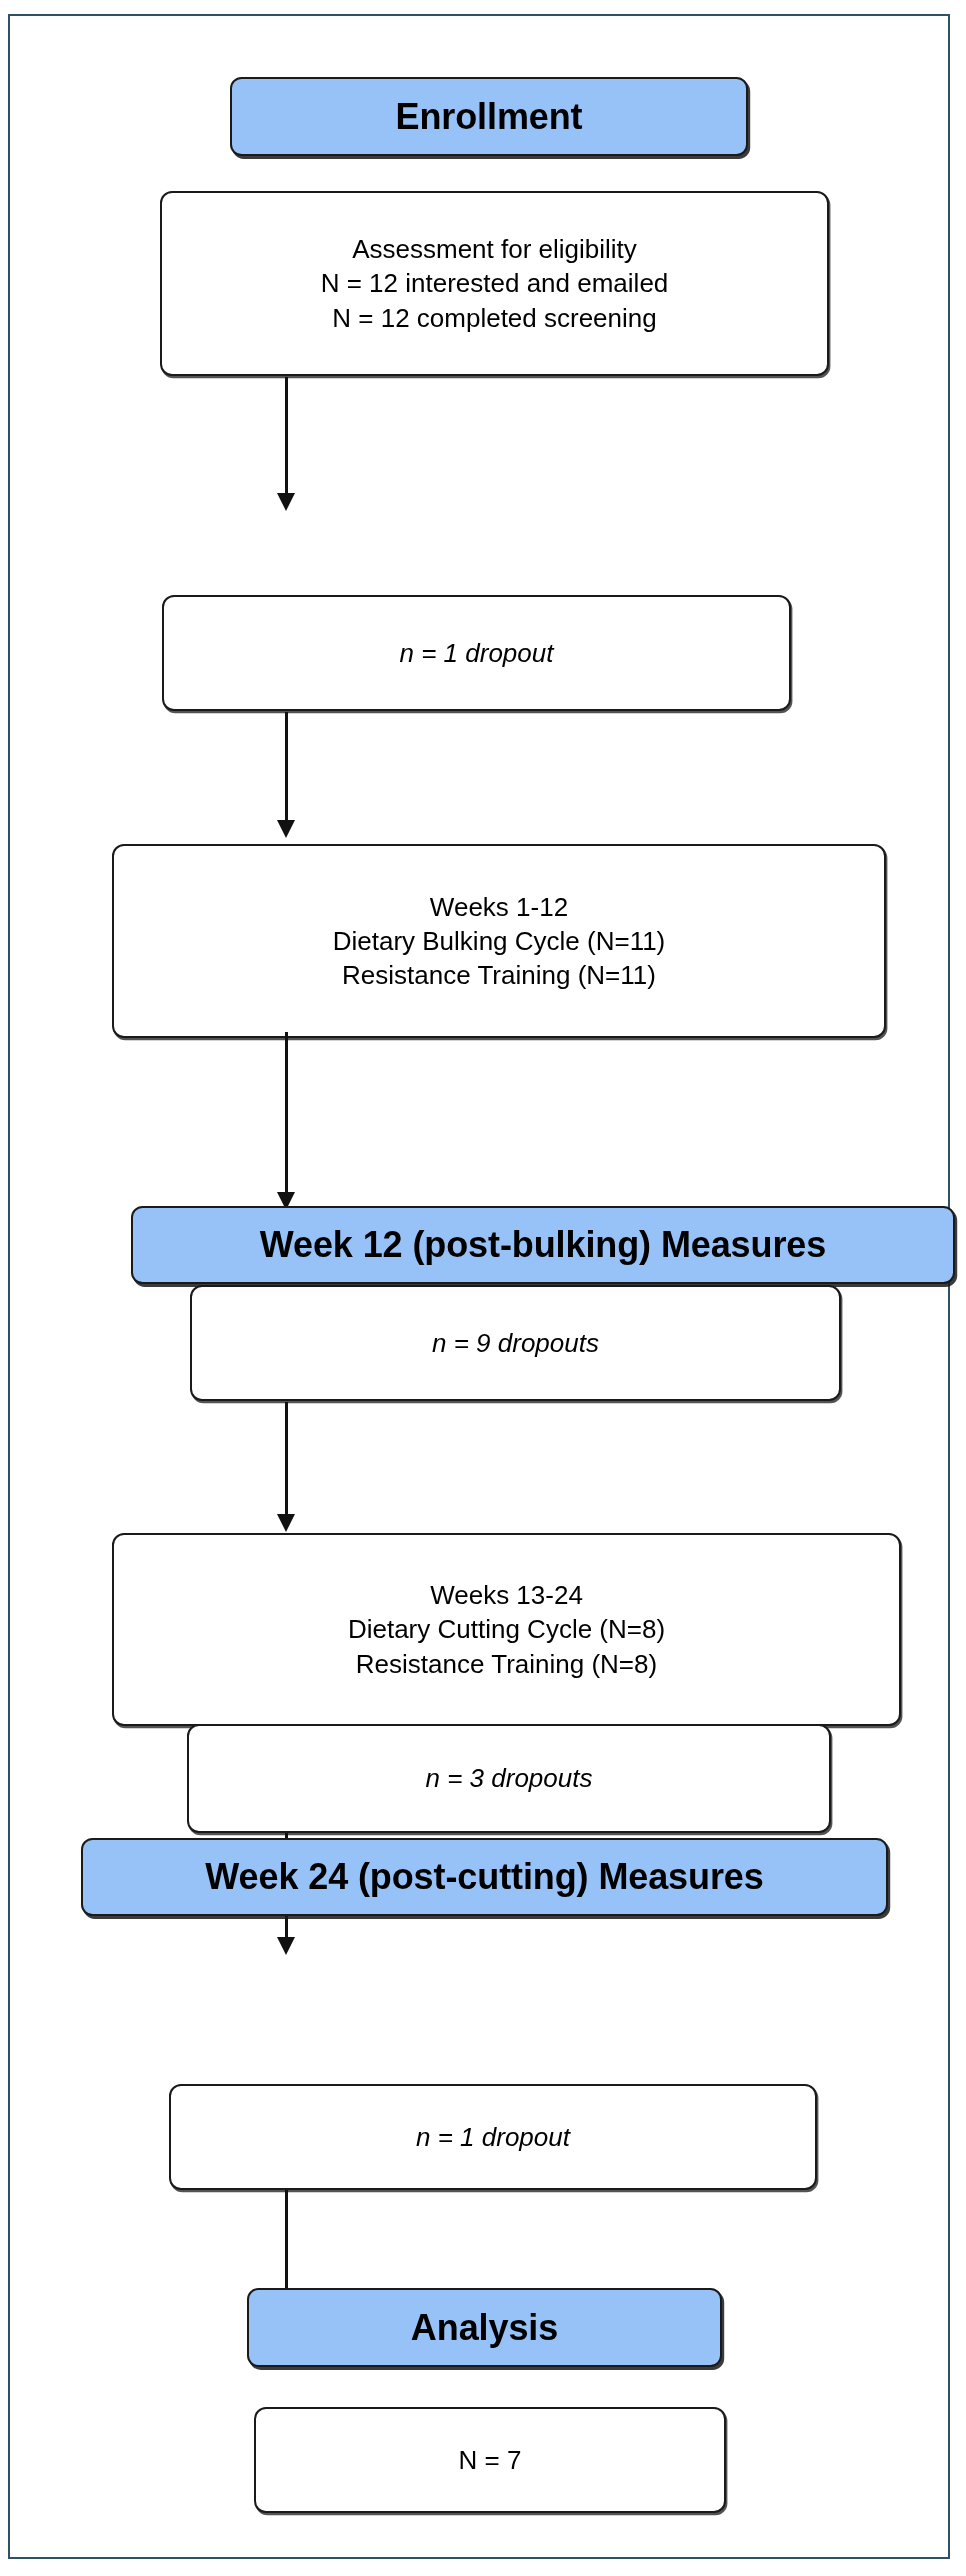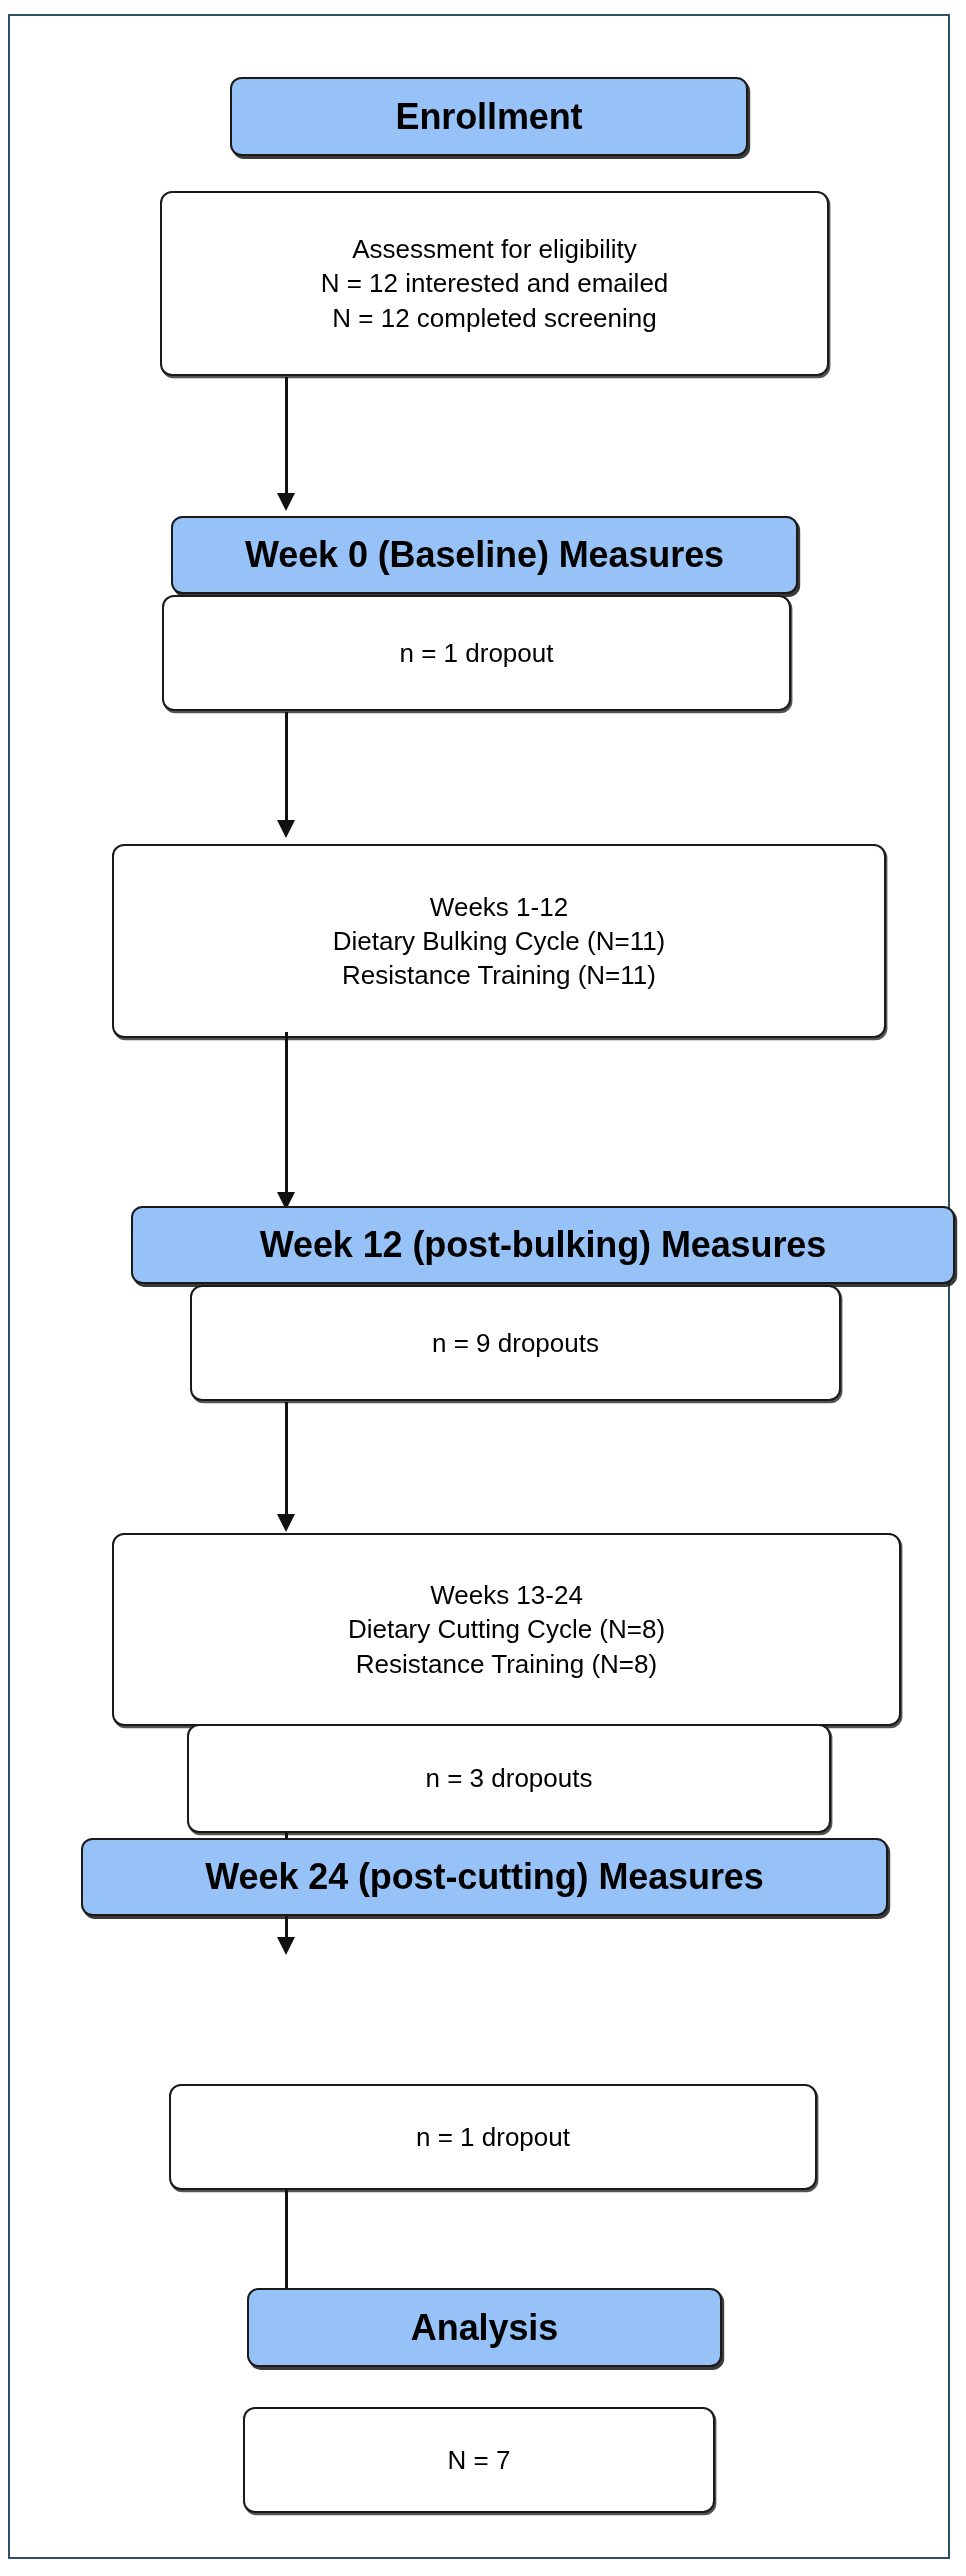--- a/index.html
+++ b/index.html
@@ -57,21 +57,21 @@
   
   .node.white {
     background: #ffffff;
     border: 2.2px solid #1a1a1a;
     border-radius: 12px;
     font-weight: normal;
     font-size: 26px;
     line-height: 1.32;
     box-shadow: 1.4px 2.2px 0 rgba(25,25,25,0.75);
   }
-  .ital { }
+  .ital { font-style: italic; }
 
   
   .arrow {
     position: absolute;
   }
   .arrow .shaft {
     position: absolute;
     left: 0;
     top: 0;
     width: 2.9px;
@@ -101,23 +101,20 @@
     <span class="txt">Assessment for eligibility
 N = 12 interested and emailed
 N = 12 completed screening</span>
   </div>
 
   <div class="arrow" style="left:285px; top:377px; height:135px;">
     <div class="shaft" style="height:116px;"></div>
     <div class="head" style="top:116px;"></div>
   </div>
 
-  <div class="node blue" style="left:171px; top:516px; width:627px; height:78px;">
-    <span class="txt">Week 0 (Baseline) Measures</span>
-  </div>
 
   <div class="node white" style="left:162px; top:595px; width:629px; height:116px;">
     <span class="txt ital">n = 1 dropout</span>
   </div>
 
   <div class="arrow" style="left:285px; top:712px; height:127px;">
     <div class="shaft" style="height:108px;"></div>
     <div class="head" style="top:108px;"></div>
   </div>
 
@@ -170,17 +167,17 @@
 
   <div class="arrow" style="left:285px; top:2190px; height:122px;">
     <div class="shaft" style="height:104px;"></div>
     <div class="head" style="top:104px;"></div>
   </div>
 
   <div class="node blue" style="left:247px; top:2288px; width:475px; height:79px;">
     <span class="txt">Analysis</span>
   </div>
 
-  <div class="node white" style="left:243px; top:2407px; width:472px; height:106px;">
+  <div class="node white" style="left:254px; top:2407px; width:472px; height:106px;">
     <span class="txt">N = 7</span>
   </div>
 </div>
 
 
 </body></html>

